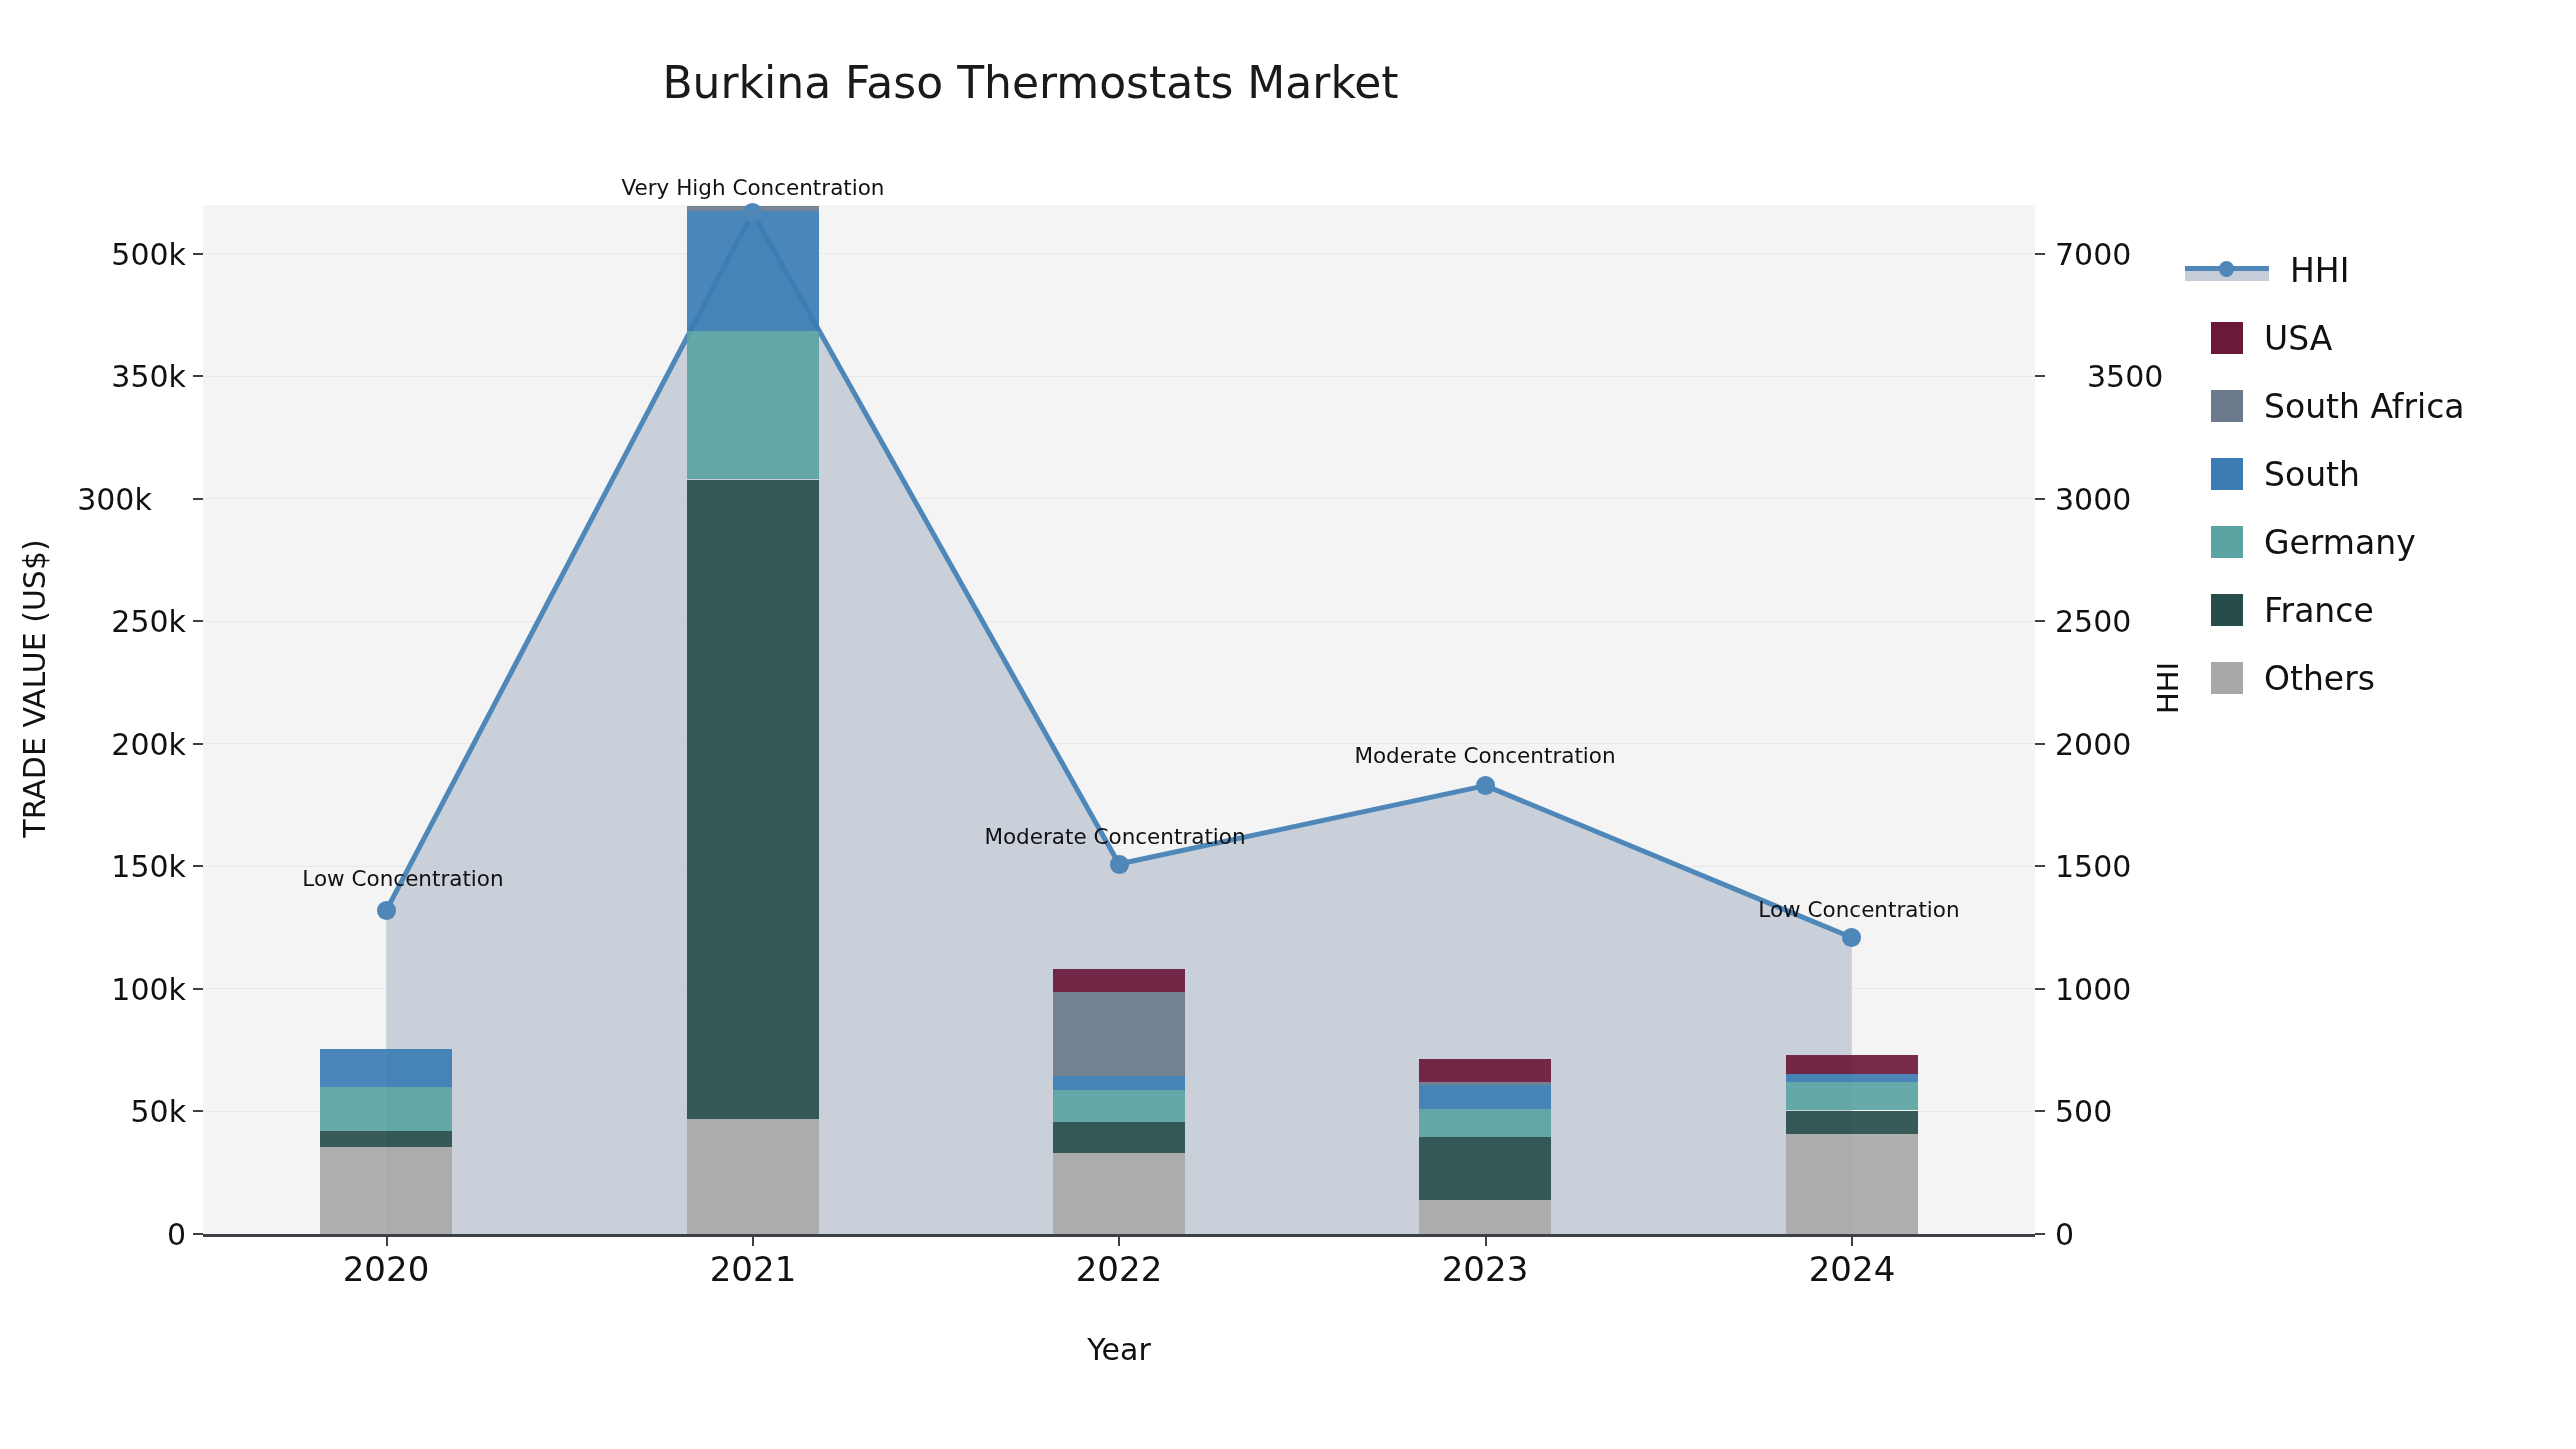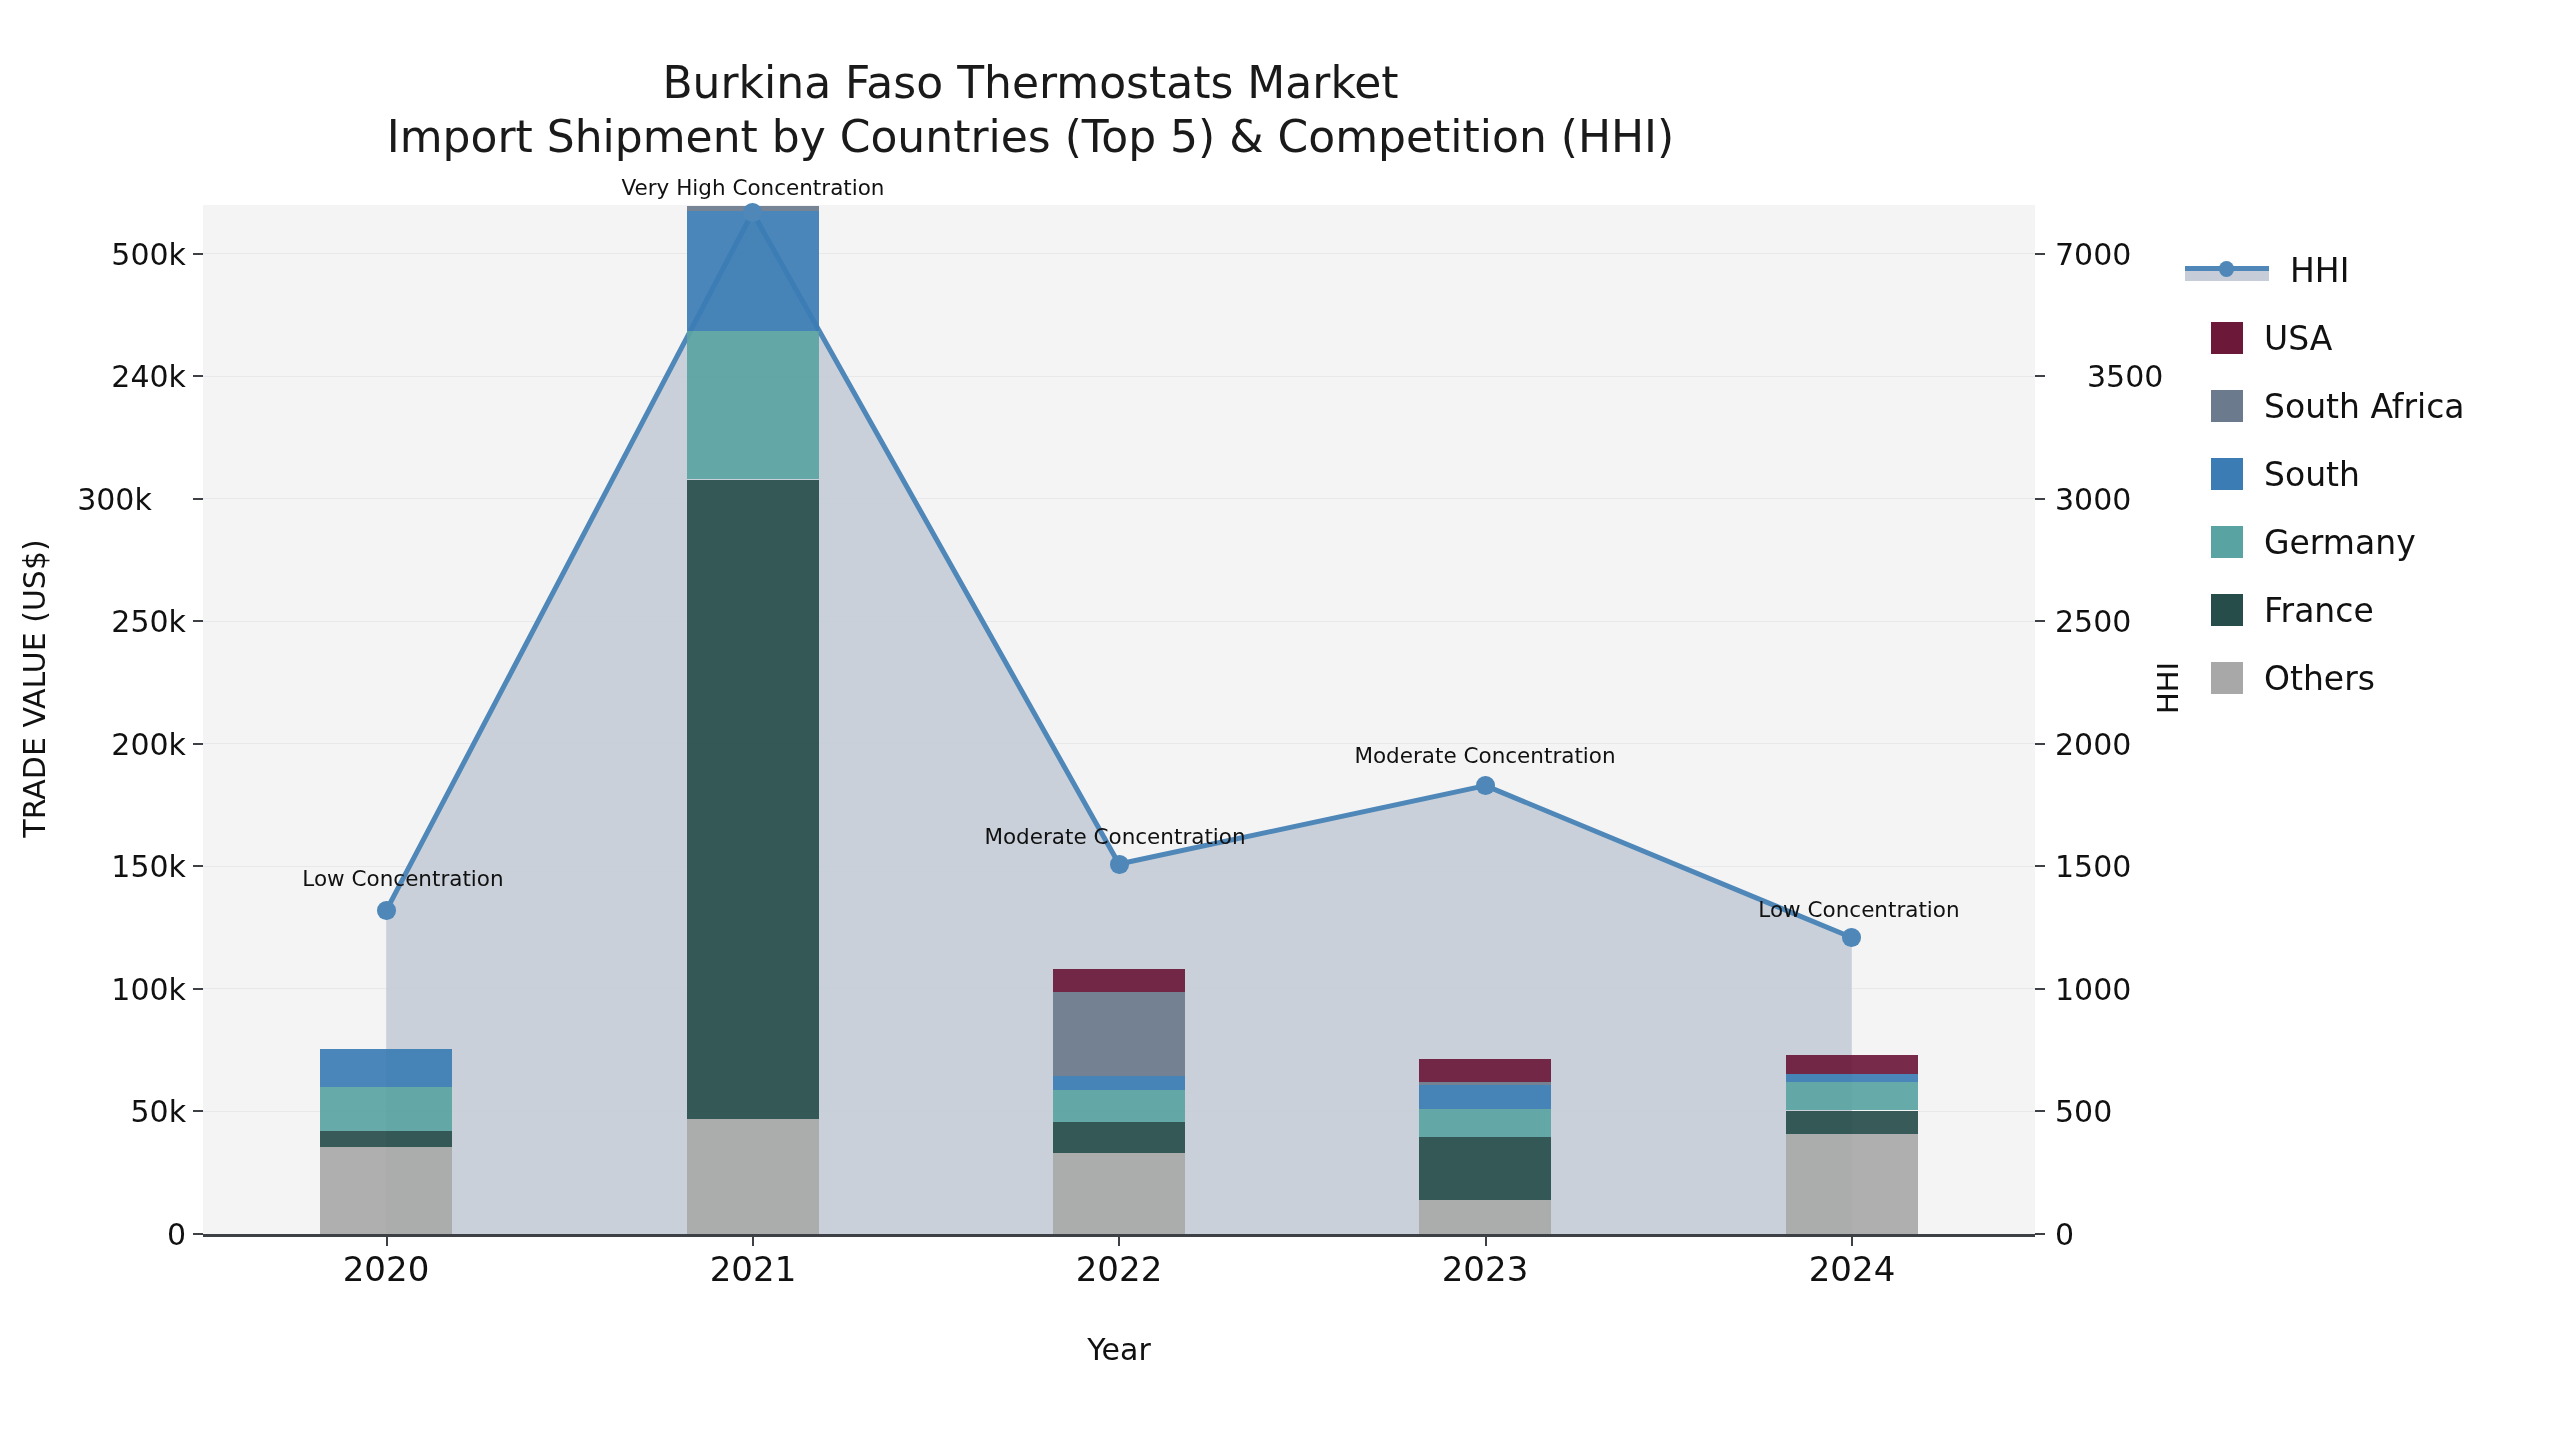--- a/index.html
+++ b/index.html
@@ -226,21 +226,20 @@
     white-space: nowrap;
   }
 </style>
 </head>
 <body>
 
 <div id="figure">
 
   <div class="title-block">
     <div class="title-line">Burkina Faso Thermostats Market</div>
-    <div class="title-line">Import Shipment by Countries (Top 5) &amp; Competition (HHI)</div>
   </div>
 
   <div id="plot">
     <div id="plot-clip">
       <div id="gridlines">
           <div class="gridline" style="top: 906px;"></div>
           <div class="gridline" style="top: 783px;"></div>
           <div class="gridline" style="top: 661px;"></div>
           <div class="gridline" style="top: 538px;"></div>
           <div class="gridline" style="top: 416px;"></div>
@@ -317,21 +316,21 @@
       <div class="ytick-left" style="left: 43px; width: 143px; top: 989px;">100k</div>
       <div class="ytick-mark" style="left: 193px; top: 988px;"></div>
       <div class="ytick-left" style="left: 43px; width: 143px; top: 866px;">150k</div>
       <div class="ytick-mark" style="left: 193px; top: 865px;"></div>
       <div class="ytick-left" style="left: 43px; width: 143px; top: 744px;">200k</div>
       <div class="ytick-mark" style="left: 193px; top: 743px;"></div>
       <div class="ytick-left" style="left: 43px; width: 143px; top: 621px;">250k</div>
       <div class="ytick-mark" style="left: 193px; top: 620px;"></div>
       <div class="ytick-left" style="left: 43px; width: 143px; top: 499px; text-align: center;">300k</div>
       <div class="ytick-mark" style="left: 193px; top: 498px;"></div>
-      <div class="ytick-left" style="left: 43px; width: 143px; top: 376px;">240k</div>
+      <div class="ytick-left" style="left: 43px; width: 143px; top: 376px;">350k</div>
       <div class="ytick-mark" style="left: 193px; top: 375px;"></div>
       <div class="ytick-left" style="left: 43px; width: 143px; top: 254px;">500k</div>
       <div class="ytick-mark" style="left: 193px; top: 253px;"></div>
     </div>
   <div id="yticks-right">
       <div class="ytick-right" style="left: 2055px; top: 1234px;">0</div>
       <div class="ytick-mark" style="left: 2035px; top: 1233px;"></div>
       <div class="ytick-right" style="left: 2055px; top: 1111px;">500</div>
       <div class="ytick-mark" style="left: 2035px; top: 1110px;"></div>
       <div class="ytick-right" style="left: 2055px; top: 989px;">1000</div>

